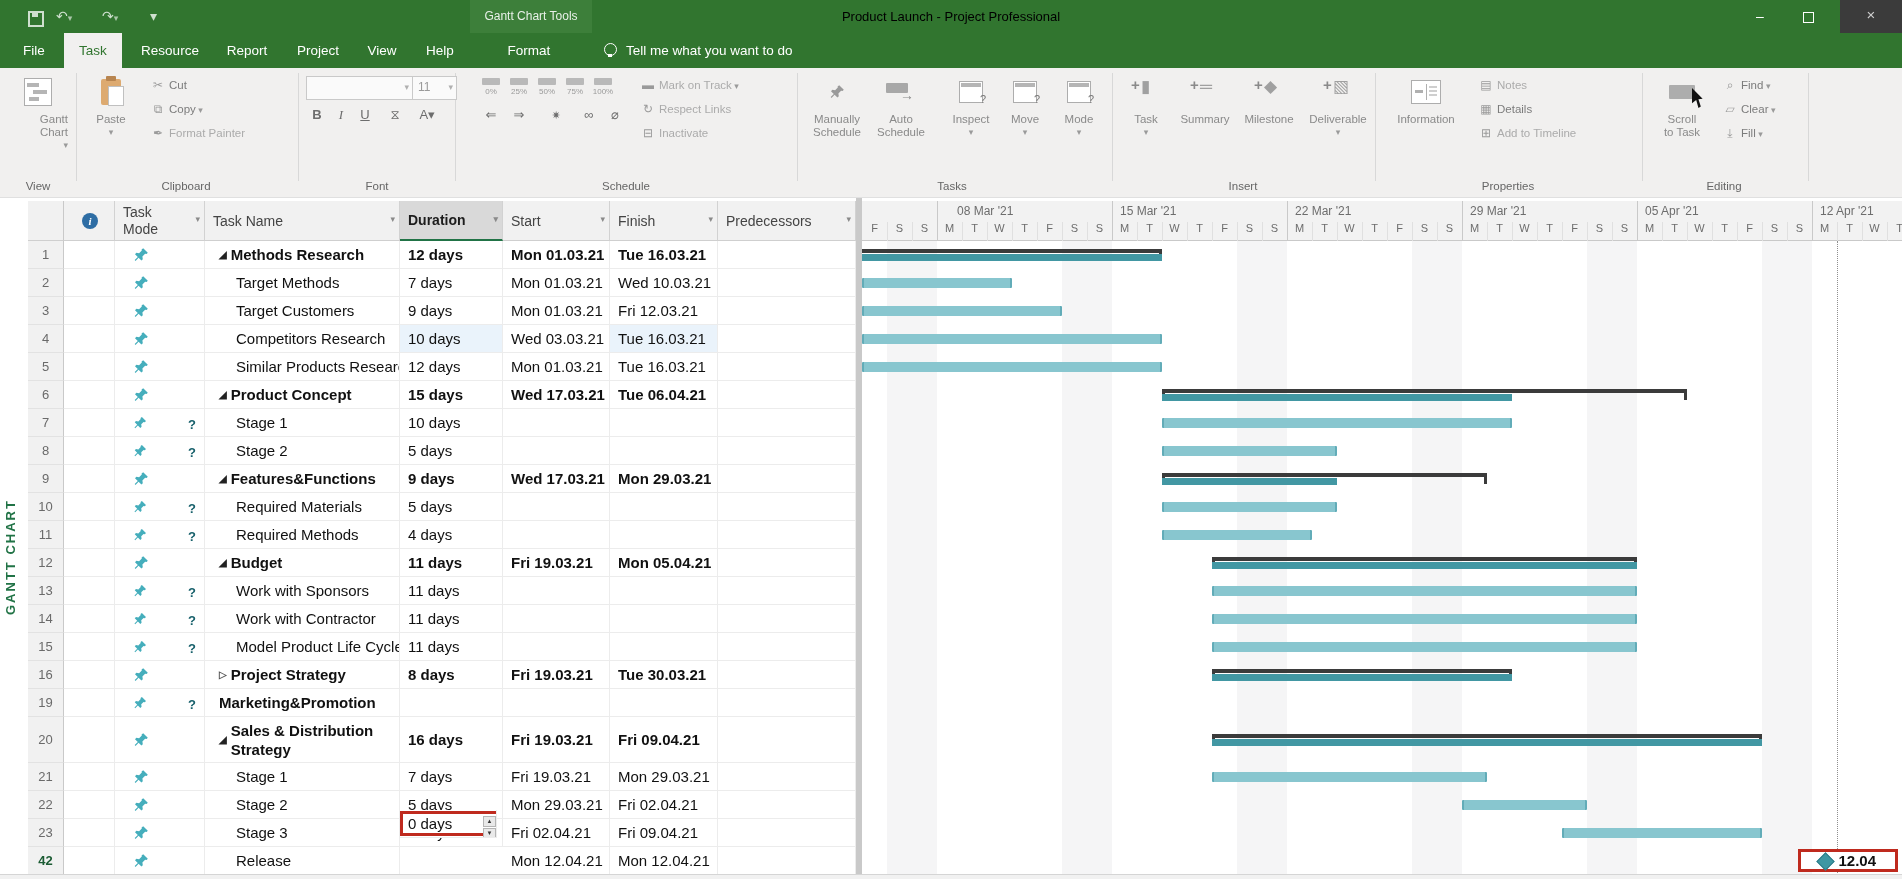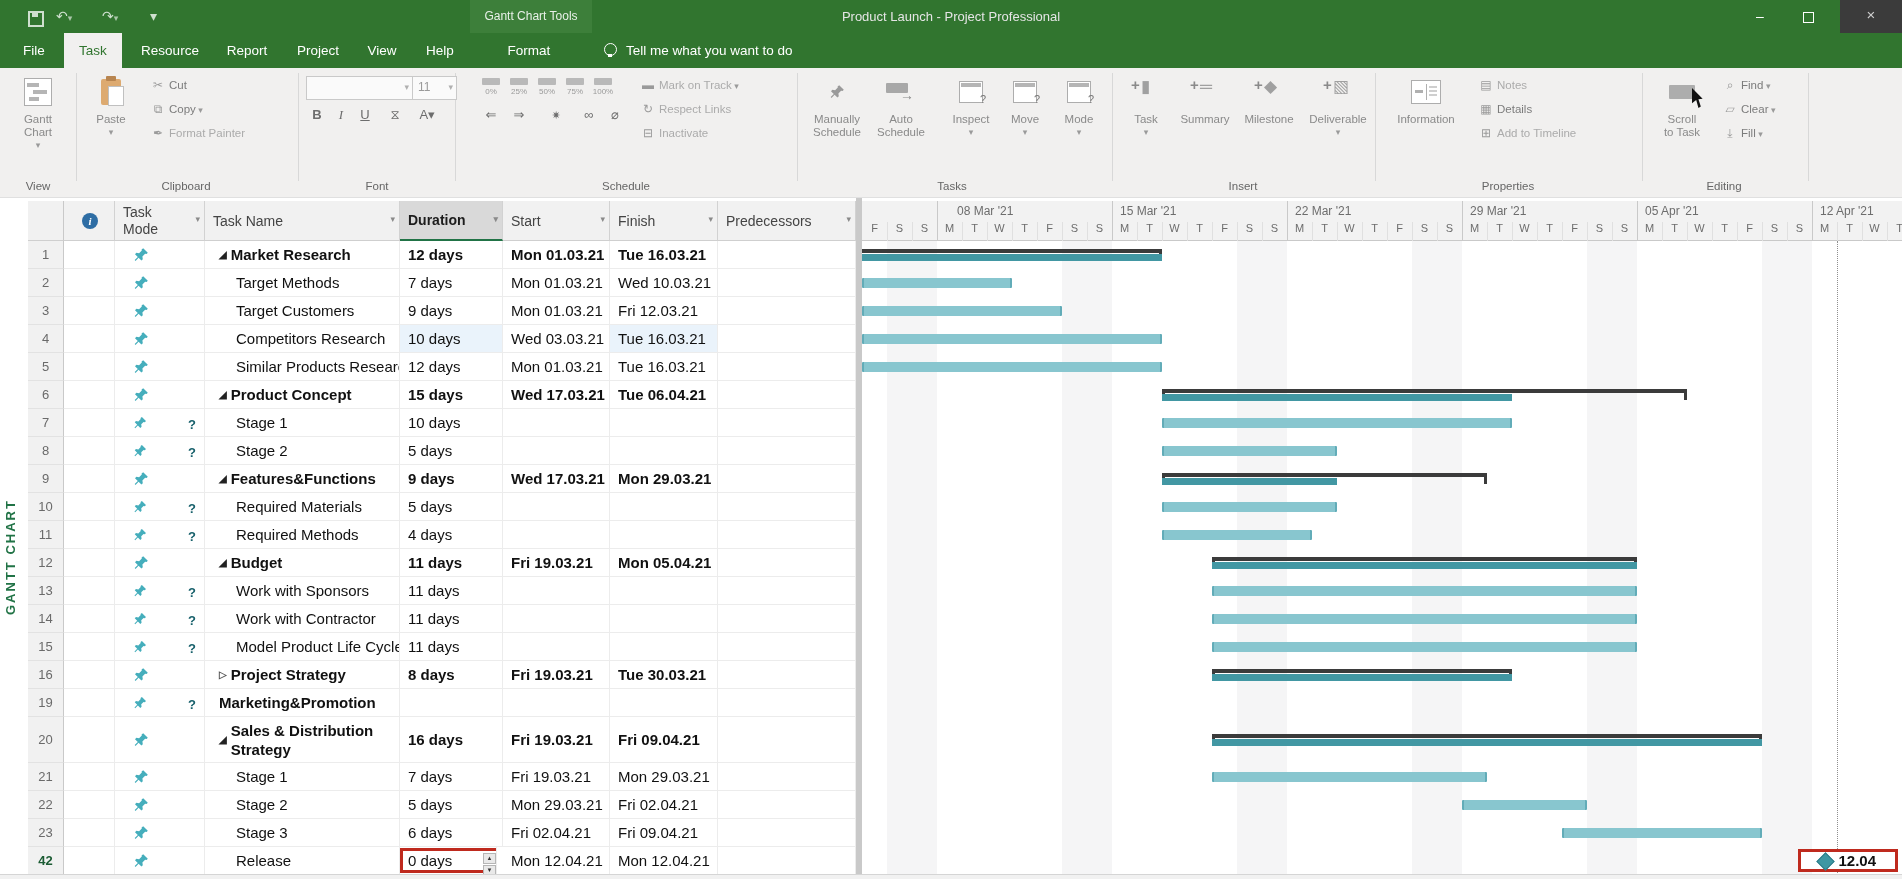--- a/index.html
+++ b/index.html
@@ -2,21 +2,21 @@
 <html><head>
 <meta charset="utf-8">
 <style>
   html,body{margin:0;padding:0;background:#888;}
   #app{position:relative;width:1902px;height:879px;background:#fff;overflow:hidden;
        font-family:"Liberation Sans",sans-serif;-webkit-font-smoothing:antialiased;}
   
   #titlebar{position:absolute;left:0;top:0;width:1902px;height:33px;background:#31752F;}
   #ctxtab{position:absolute;left:470px;top:0;width:122px;height:33px;background:#3d7f3a;
           color:#e8f0e8;font-size:12px;text-align:center;line-height:33px;}
-  #wintitle{position:absolute;left:0;right:0;top:0;height:33px;text-align:center;color:#e5e5e5;
+  #wintitle{position:absolute;left:0;right:0;top:0;height:33px;text-align:center;color:#000000;
             font-size:13px;line-height:33px;}
   .qatbtn{position:absolute;top:6px;color:#cfe0cf;font-size:14px;line-height:20px;height:20px;}
   .savebox{width:12px;height:12px;border:2px solid #cfe0cf;position:relative;top:3px;}
   .savebox div{position:absolute;left:2px;top:0;width:6px;height:4px;background:#cfe0cf;}
   .winbtn{position:absolute;top:0;width:44px;height:33px;color:#fff;text-align:center;
           line-height:33px;font-size:14px;}
   .restore{display:inline-block;width:9px;height:9px;border:1px solid #fff;position:relative;top:2px;}
   #darkblob{position:absolute;top:0;width:62px;height:60px;background:#3b3b3b;border-radius:0 0 0 3px;
             color:#cfcfcf;text-align:center;font-size:15px;line-height:30px;}
   
@@ -146,21 +146,21 @@
       <div class="rglabel" style="left:556px;width:140px;">Schedule</div>
       <div class="rdiv" style="left:797px;"></div>
       <div class="rglabel" style="left:882px;width:140px;">Tasks</div>
       <div class="rdiv" style="left:1112px;"></div>
       <div class="rglabel" style="left:1173px;width:140px;">Insert</div>
       <div class="rdiv" style="left:1375px;"></div>
       <div class="rglabel" style="left:1438px;width:140px;">Properties</div>
       <div class="rdiv" style="left:1642px;"></div>
       <div class="rglabel" style="left:1654px;width:140px;">Editing</div>
       <div class="rdiv" style="left:1808px;"></div>
-      <div class="rbig" style="left:8px;width:60px;">
+      <div class="rbig" style="left:8px;width:60px;text-align:right;">
         <div class="ric">
           <div class="gridic" style="width:26px;height:26px;">
             <div style="position:absolute;left:2px;top:4px;width:12px;height:4px;background:#b5b5b5;"></div>
             <div style="position:absolute;left:8px;top:11px;width:14px;height:4px;background:#b5b5b5;"></div>
             <div style="position:absolute;left:4px;top:18px;width:10px;height:4px;background:#b5b5b5;"></div>
           </div>
         </div>
         <div style="white-space: pre-line;">Gantt
 Chart</div>
         <div class="arrowdn">▾</div>
@@ -367,21 +367,21 @@
           <div class="pinwrap">
             <div style="position:absolute;left:18px;top:50%;transform:translateY(-50%);">
               <svg viewBox="0 0 16 16" width="16" height="16" class="pin">
                 <path d="M10.2 1.2 L14.8 5.8 L13.6 7 L12.1 6.8 L9.4 9.5 L9.8 12.2 L8.4 13.6 L5.6 10.8 L2.5 13.9 L1.7 13.1 L4.8 10 L2 7.2 L3.4 5.8 L6.1 6.2 L8.8 3.5 L8.6 2.4 Z" fill="#45aebc"></path>
               </svg>
             </div>
           </div>
         </div>
         <div class="tcell" style="left: 205px; top: 43px; width: 195px; height: 28px; padding-left: 14px; font-weight: bold;">
           <div class="tri">◢</div>
-          <span>Market Research</span>
+          <span>Methods Research</span>
         </div>
         <div class="tcell" style="left: 400px; top: 43px; width: 103px; height: 28px; padding-left: 8px; font-weight: bold;">12 days</div>
         <div class="tcell" style="left: 503px; top: 43px; width: 107px; height: 28px; padding-left: 8px; font-weight: bold;">Mon 01.03.21</div>
         <div class="tcell" style="left: 610px; top: 43px; width: 108px; height: 28px; padding-left: 8px; font-weight: bold;">Tue 16.03.21</div>
         <div class="tcell" style="left:718px;top:43px;width:138px;height:28px;"></div>
         <div class="rownum" style="top:71px;height:28px;">2</div>
         <div class="tcell" style="left:64px;top:71px;width:51px;height:28px;"></div>
         <div class="tcell" style="left:115px;top:71px;width:90px;height:28px;">
           <div class="pinwrap">
             <div style="position:absolute;left:18px;top:50%;transform:translateY(-50%);">
@@ -760,21 +760,21 @@
             <div style="position:absolute;left:18px;top:50%;transform:translateY(-50%);">
               <svg viewBox="0 0 16 16" width="16" height="16" class="pin">
                 <path d="M10.2 1.2 L14.8 5.8 L13.6 7 L12.1 6.8 L9.4 9.5 L9.8 12.2 L8.4 13.6 L5.6 10.8 L2.5 13.9 L1.7 13.1 L4.8 10 L2 7.2 L3.4 5.8 L6.1 6.2 L8.8 3.5 L8.6 2.4 Z" fill="#45aebc"></path>
               </svg>
             </div>
           </div>
         </div>
         <div class="tcell" style="left: 205px; top: 649px; width: 195px; height: 28px; padding-left: 31px;">
           <span>Release</span>
         </div>
-        <div class="tcell" style="left: 400px; top: 649px; width: 97px; height: 28px; padding-left: 20px;">
+        <div class="tcell" style="left: 400px; top: 612px; width: 97px; height: 28px; padding-left: 20px;">
           <div class="redbox" style="left:0px;top:1px;width:101px;height:25px;">
             <div style="position:absolute;left:5px;top:0;bottom:0;display:flex;align-items:center;font-weight:normal;">0 days</div>
             <div class="spin">
               <div>▲</div>
               <div>▼</div>
             </div>
           </div>
         </div>
         <div class="tcell" style="left: 503px; top: 649px; width: 107px; height: 28px; padding-left: 8px;">Mon 12.04.21</div>
         <div class="tcell" style="left: 610px; top: 649px; width: 108px; height: 28px; padding-left: 8px;">Mon 12.04.21</div>

